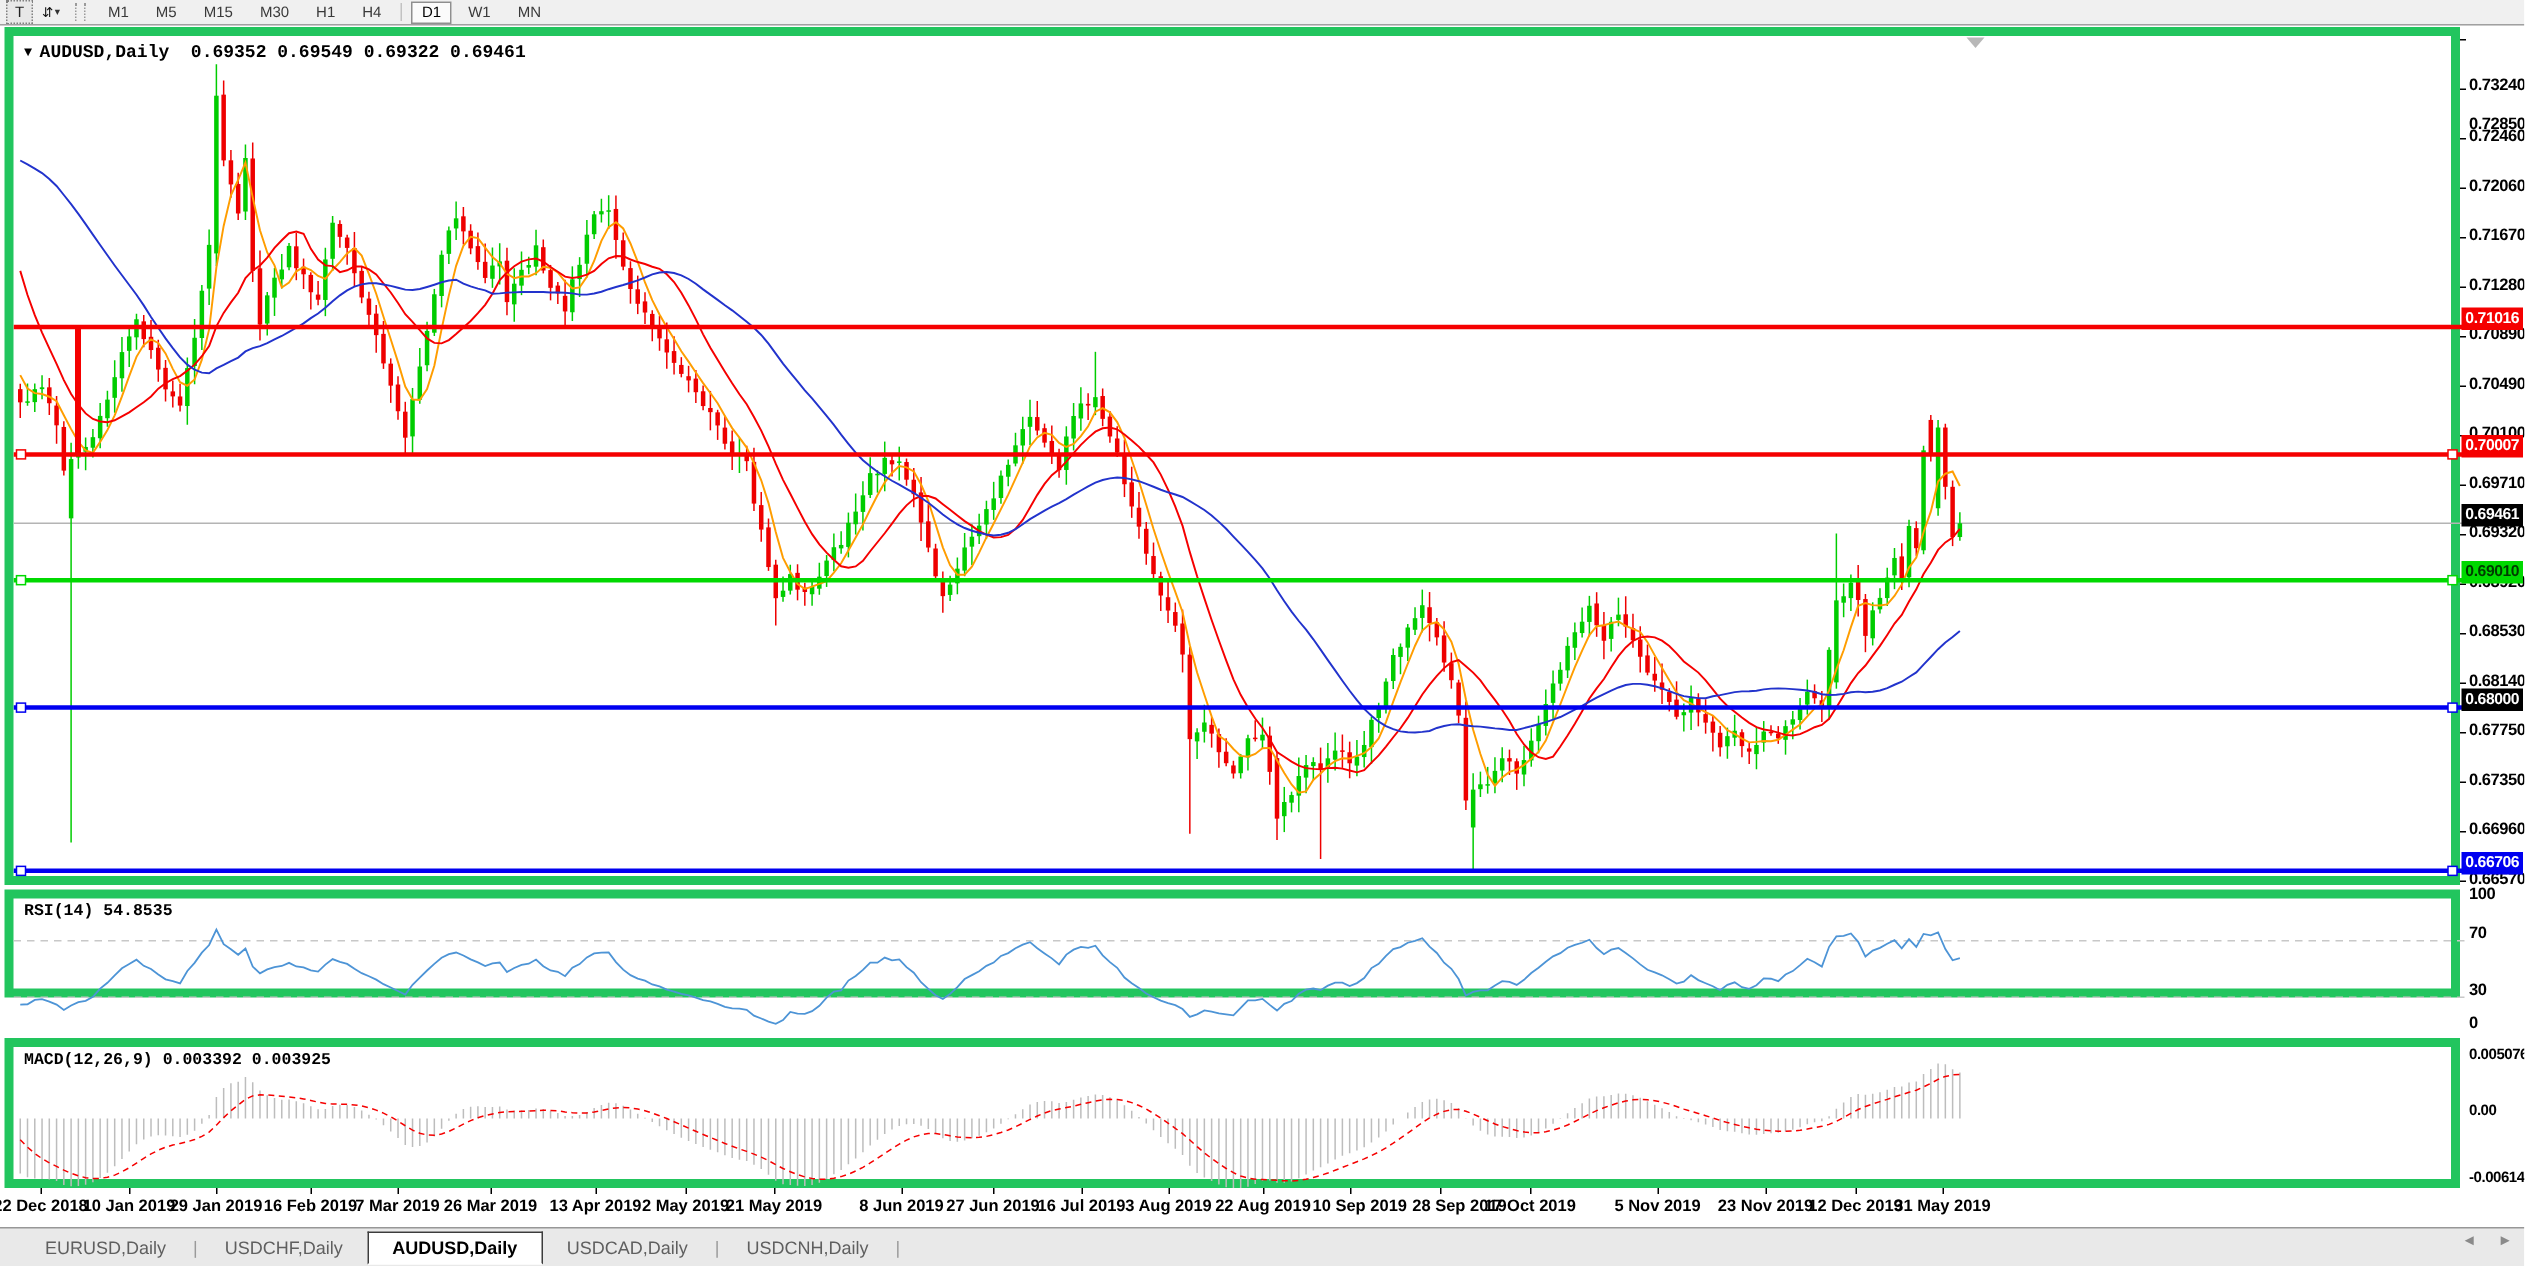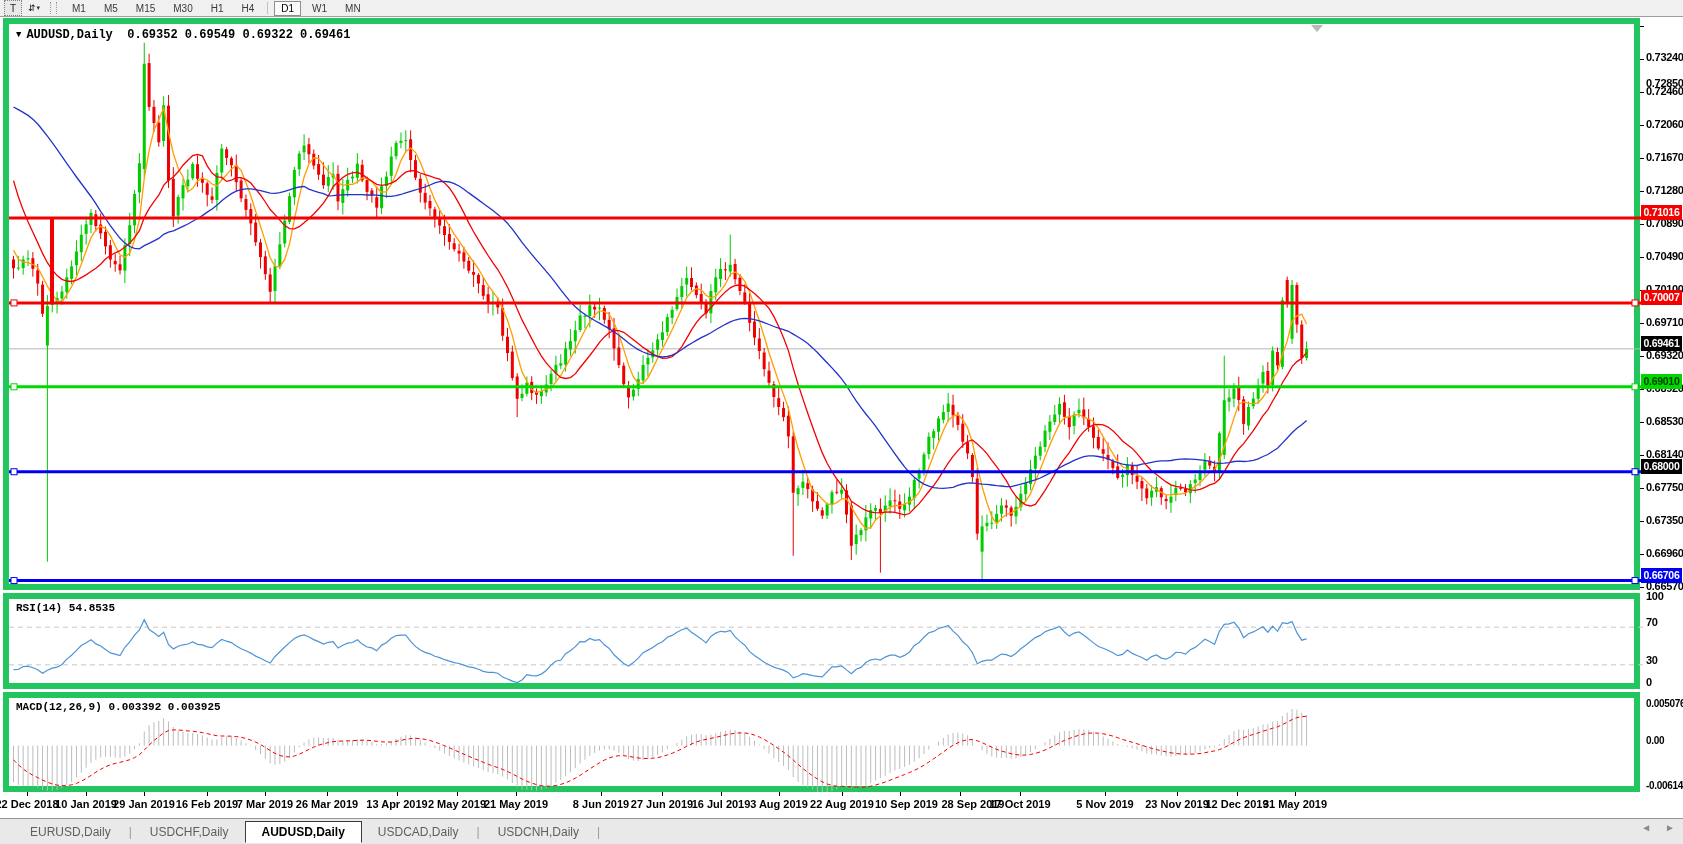--- a/index.html
+++ b/index.html
@@ -12,21 +12,21 @@
   .tbtn.dotted{border:1px dotted #808080;background:#e8e8e8;}
   .caret{font-size:7px;color:#333;margin-left:1px;}
   .grip{width:5px;height:12px;margin:0 6px 0 8px;border-left:1px dotted #9a9a9a;border-right:1px dotted #9a9a9a;}
   .tfbtn{font-size:10px;color:#3a3a3a;padding:1px 6px;margin:0 2px;border:1px solid transparent;}
   .tfbtn.active{background:#fbfbfb;border:1px solid #8f8f8f;color:#000;}
   .tfsep{width:1px;height:12px;background:#c2c2c2;margin:0 4px;}
   .arrow-glyph{font-size:9px;line-height:9px;color:#111;}
   
   .panel{position:absolute;left:3px;width:1637px;background:#fff;border:6px solid #22c55e;box-sizing:border-box;font-family:Liberation Mono, monospace;}
   #main-panel{top:18px;height:572px;}
-  #rsi-panel{top:593px;height:96px;}
+  #rsi-panel{top:593px;height:72px;}
   #macd-panel{top:692px;height:100px;}
   .panel svg{position:absolute;left:0;top:0;}
   #chart-title{position:absolute;left:7px;top:4px;font-size:12px;font-weight:700;color:#000;white-space:nowrap;}
   #chart-title .tri{font-size:9px;margin-right:5px;vertical-align:1px;}
   .ind-label{position:absolute;left:7px;top:3px;font-size:11px;font-weight:700;color:#000;white-space:nowrap;}
   
   #axis-col{position:absolute;left:1640px;top:18px;width:43px;height:800px;}
   .axlabel{position:absolute;left:6px;font-size:11px;font-weight:700;color:#000;letter-spacing:-0.3px;white-space:nowrap;}
   .axlabel.small{font-size:10px;}
   .axtick{position:absolute;left:0;width:4px;height:1px;background:#000;}

